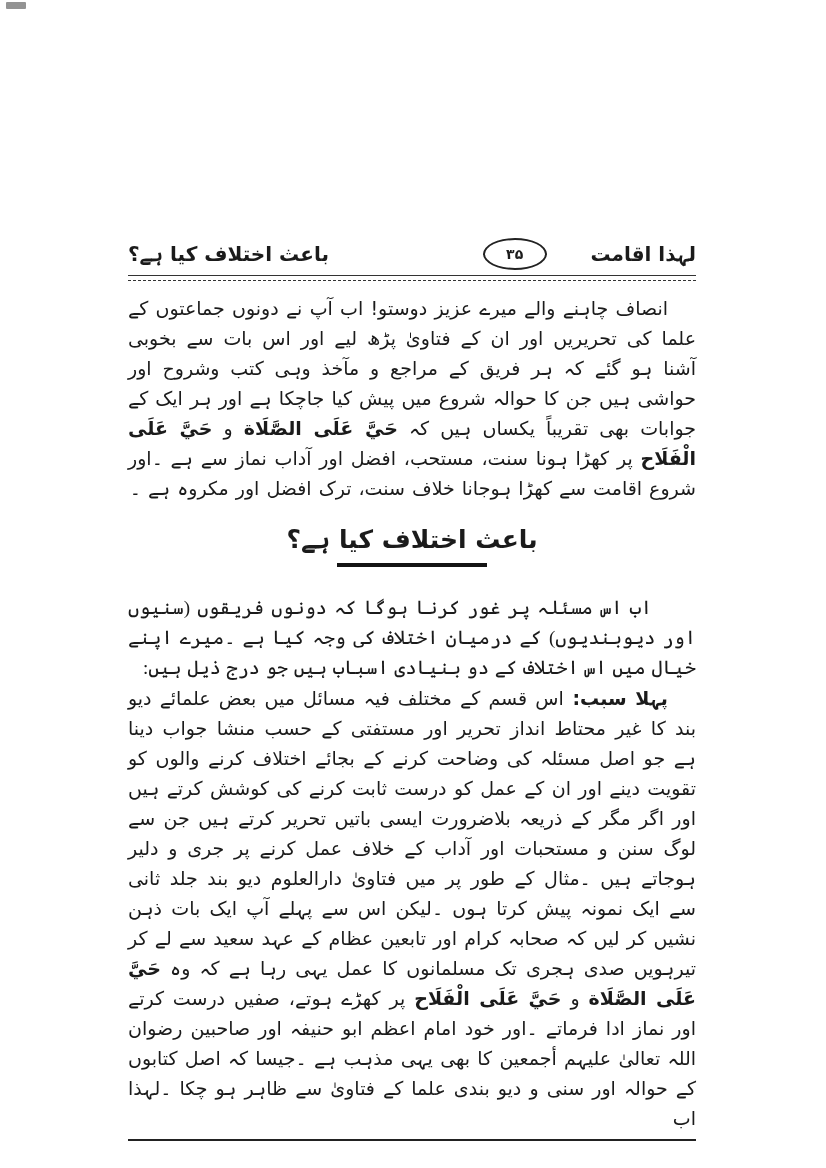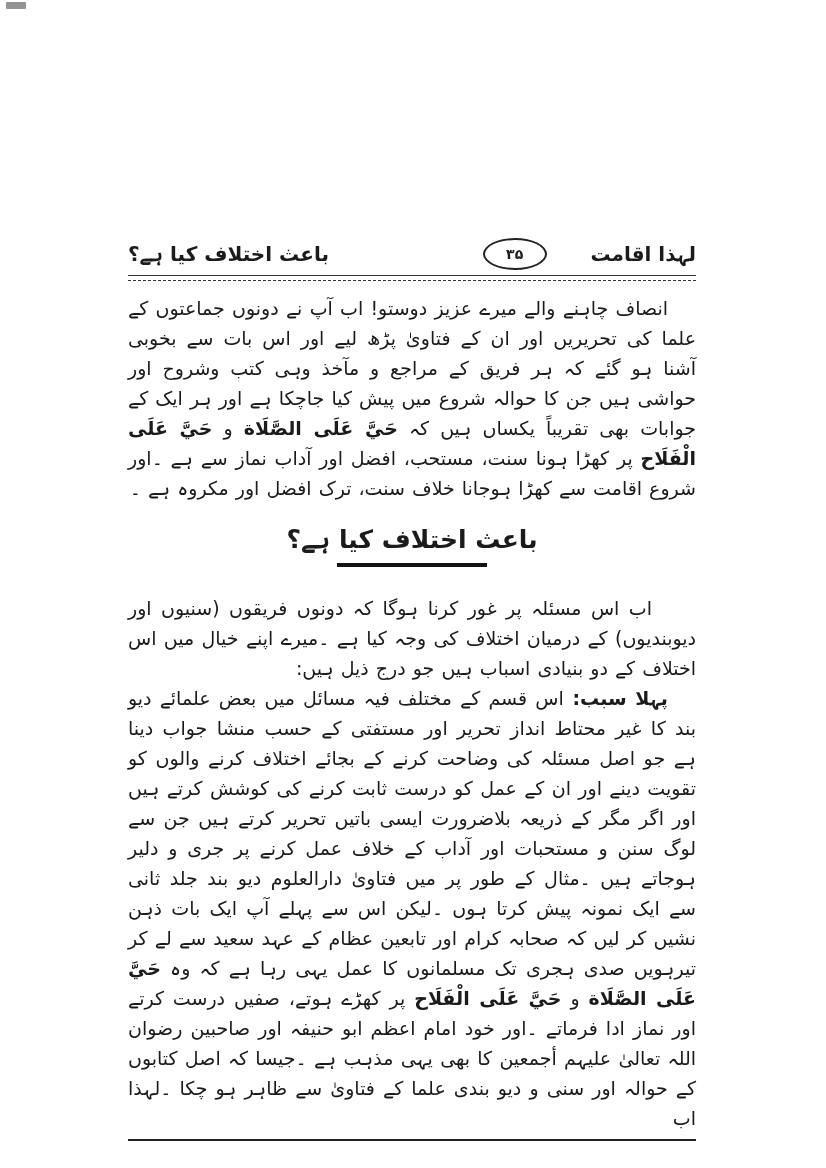--- a/index.html
+++ b/index.html
@@ -75,21 +75,21 @@
     direction: rtl;
     word-spacing: 1px;
   }
   .para.first {
     margin-top: 12px;
   }
   .para .b {
     font-weight: bold;
   }
   .indent1 { text-indent: 28px; }
-  .indent2 { text-indent: 44px; }
+  .indent2 { text-indent: 44px; font-family: Liberation Serif, serif; }
   
   .section-heading-wrap {
     margin: 20px 0 26px 0;
     text-align: center;
     direction: rtl;
   }
   .section-heading {
     display: inline-block;
     font-size: 25px;
     font-weight: bold;

